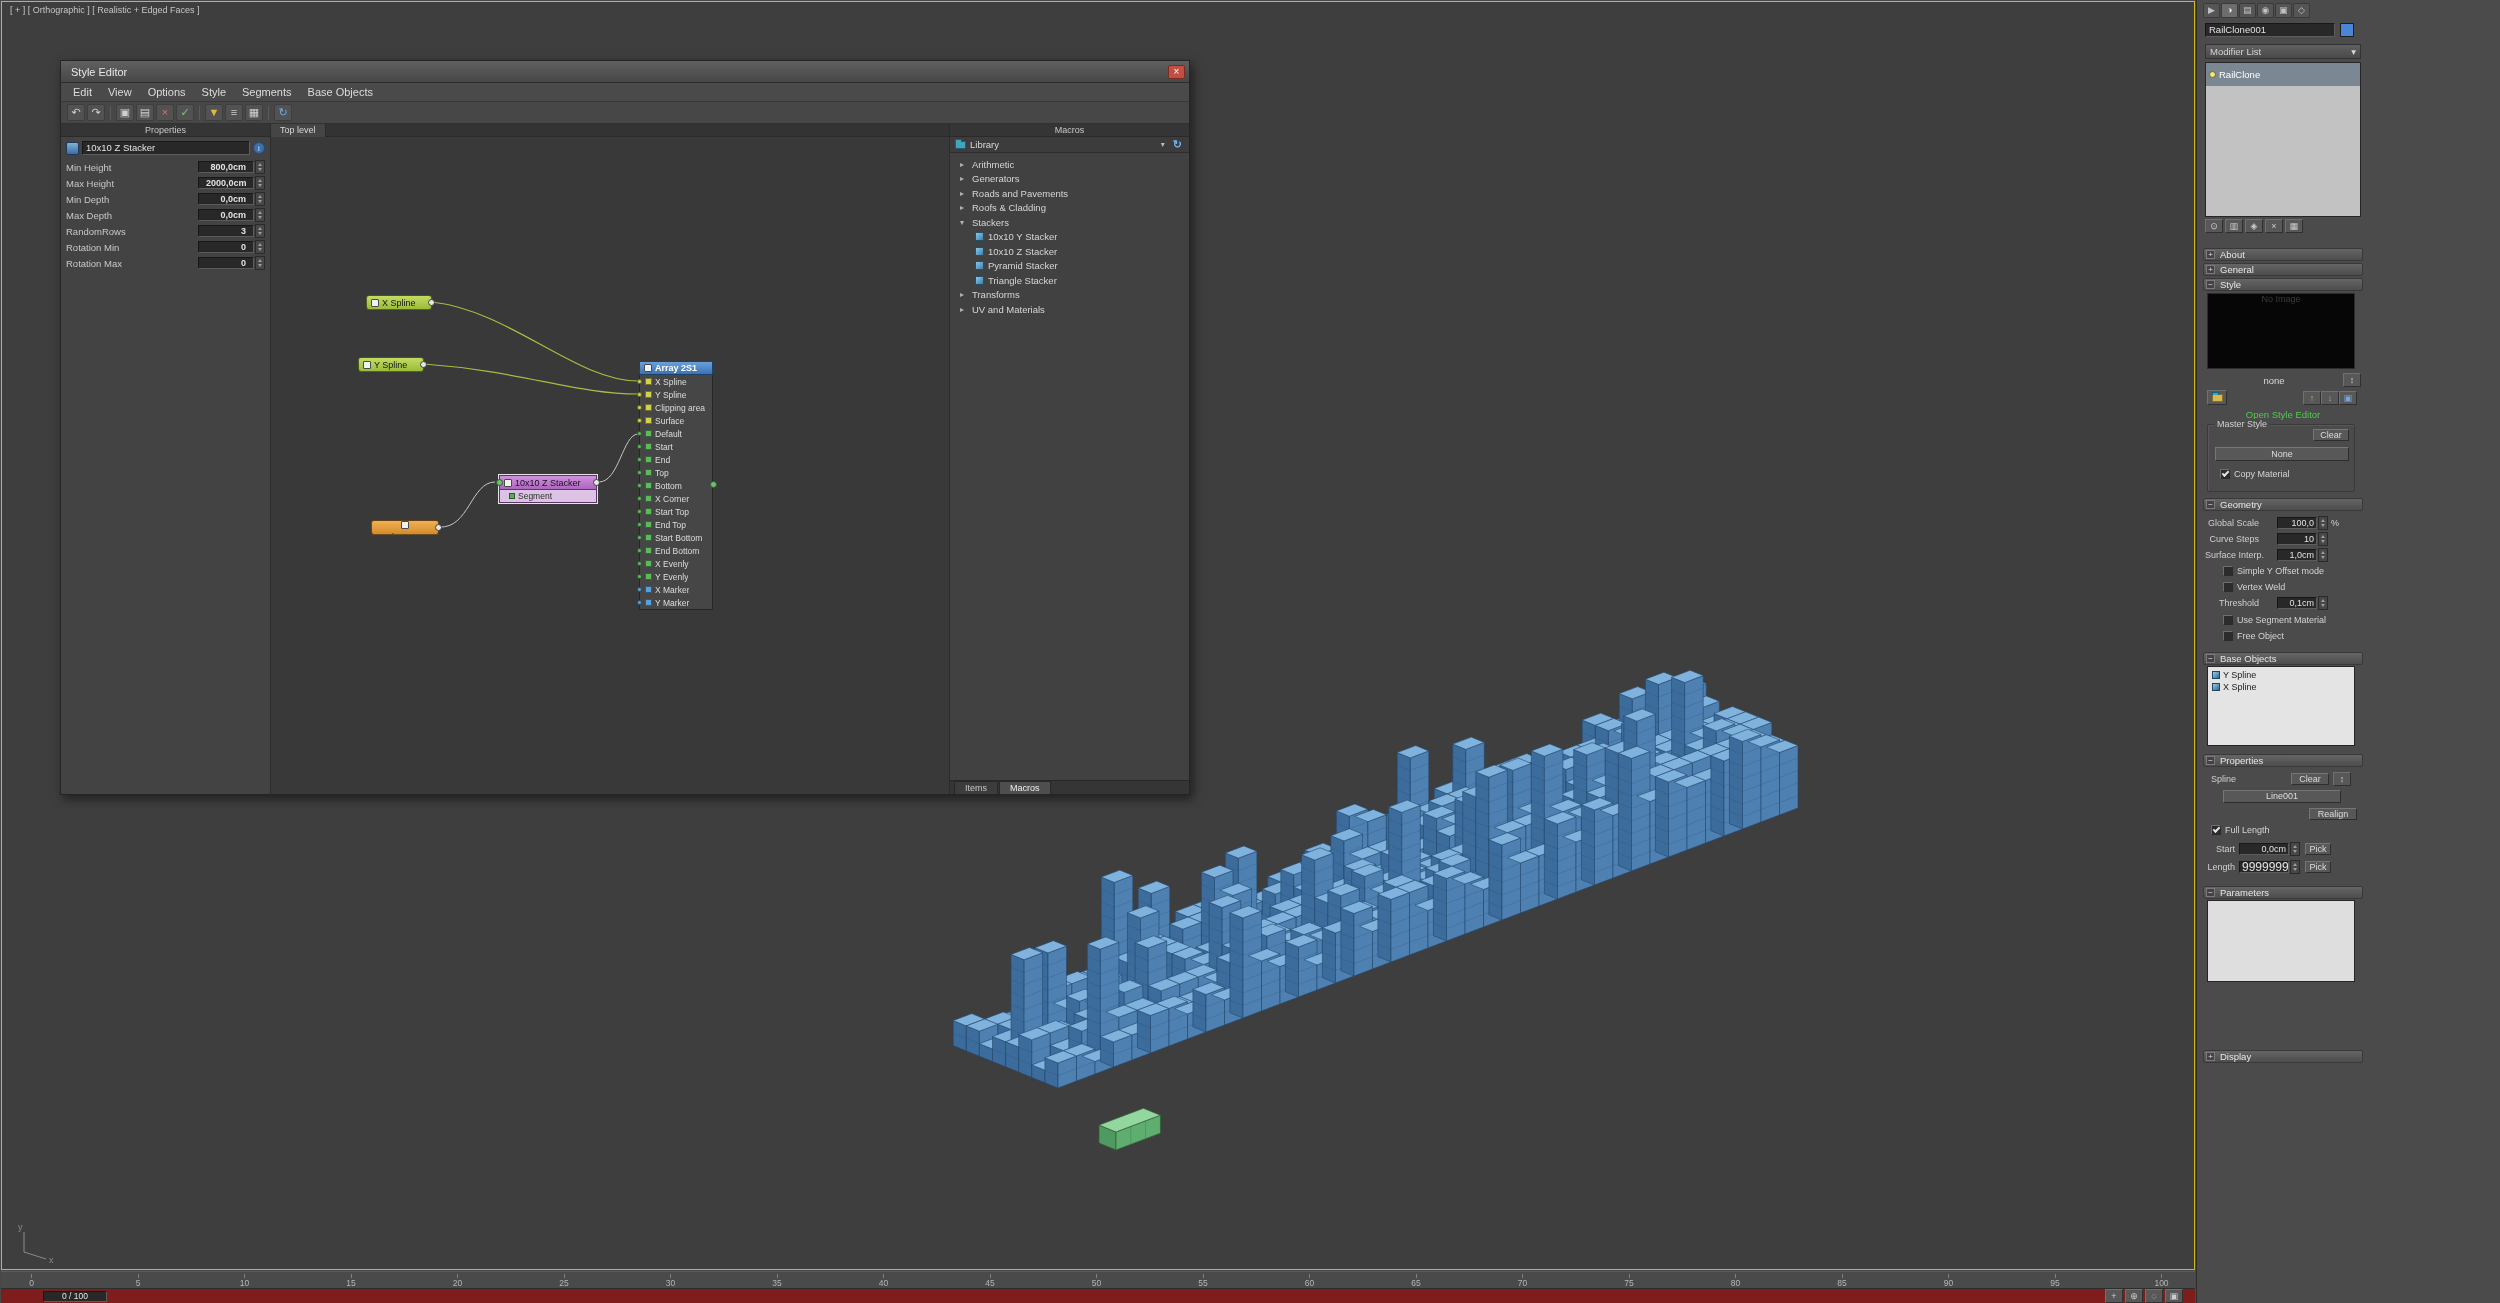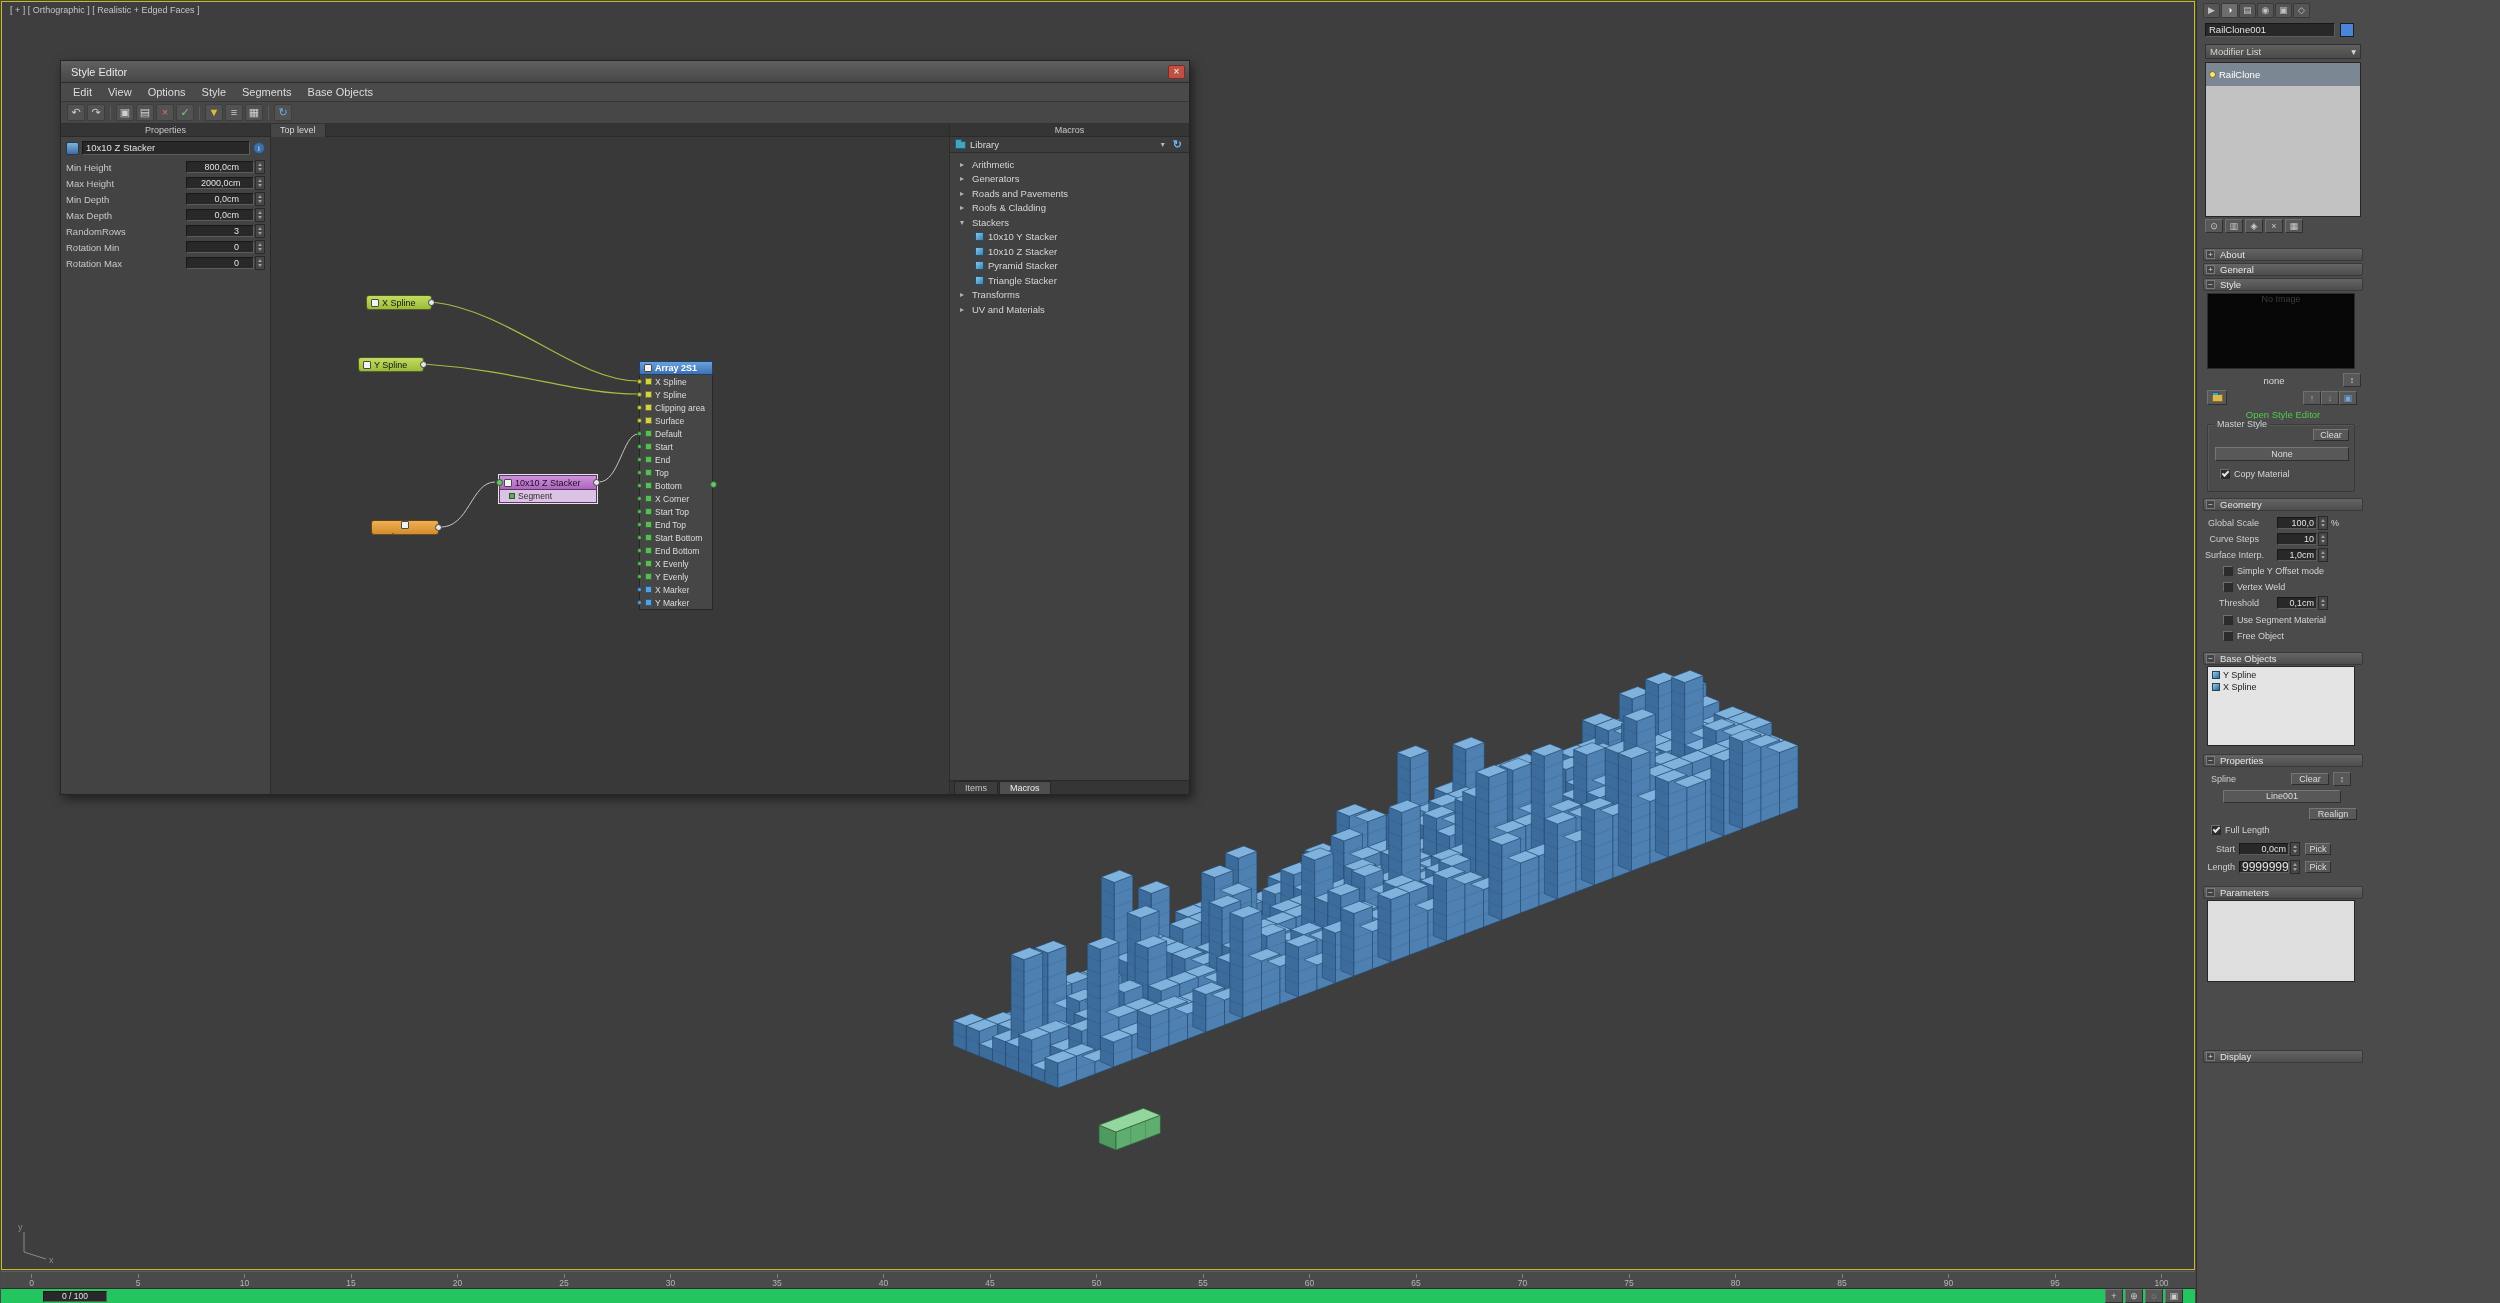--- a/index.html
+++ b/index.html
@@ -27,21 +27,21 @@
   
   .se-props{width:210px;border-right:1px solid #2c2c2c;display:flex;flex-direction:column;background:#434343;flex:none;}
   .panel-hdr{height:13px;background:#353535;color:#c9c9c9;font-size:9px;text-align:center;line-height:13px;border-bottom:1px solid #2a2a2a;flex:none;}
   .se-name-row{display:flex;align-items:center;height:22px;padding:0 5px;gap:3px;flex:none;}
   .se-name-icon{width:13px;height:13px;background:linear-gradient(#7fb2d8,#3d6da0);border:1px solid #1e3a58;border-radius:2px;flex:none;}
   .f{background:#282828;border:1px solid #181818;border-bottom-color:#5c5c5c;border-right-color:#5c5c5c;color:#e2e2e2;}
   .se-name-field{flex:1;height:14px;line-height:12px;font-size:9.5px;padding:0 3px;}
   .se-info-icon{width:12px;height:12px;border-radius:50%;background:#3d6fa8;color:#dce8f4;font-size:8px;line-height:11px;text-align:center;border:1px solid #264a72;flex:none;}
   .se-prow{display:flex;align-items:center;height:16px;padding:0 5px;flex:none;}
   .se-plbl{flex:1;font-size:9.5px;color:#c8c8c8;}
-  .se-pval{width:68px;height:12px;line-height:10px;font-size:9px;text-align:right;padding:0 14px;flex:none;}
+  .se-pval{width:56px;height:12px;line-height:10px;font-size:9px;text-align:right;padding:0 7px;flex:none;font-weight:bold;}
   .spin{width:10px;height:14px;background:#474747;border:1px solid #2a2a2a;position:relative;margin-left:1px;flex:none;}
   .spin:before{content:"";position:absolute;left:2px;top:2px;border-left:2.5px solid transparent;border-right:2.5px solid transparent;border-bottom:3.5px solid #9c9c9c;}
   .spin:after{content:"";position:absolute;left:2px;bottom:2px;border-left:2.5px solid transparent;border-right:2.5px solid transparent;border-top:3.5px solid #9c9c9c;}
 
   
   .se-nodes{flex:1;position:relative;background:#393939;display:flex;flex-direction:column;min-width:0;}
   .se-tabstrip{height:13px;background:#333;border-bottom:1px solid #2a2a2a;display:flex;flex:none;}
   .se-tab{height:13px;padding:0 9px;background:#454545;color:#d8d8d8;font-size:9px;line-height:13px;border-right:1px solid #2a2a2a;}
   .se-canvas{position:relative;flex:1;}
   #wires{position:absolute;left:0;top:0;width:100%;height:100%;}
@@ -123,21 +123,21 @@
   .bo-row{display:flex;align-items:center;gap:3px;height:12px;font-size:9px;color:#1c1c1c;padding:0 2px;}
   .bo-icon{width:8px;height:8px;background:linear-gradient(135deg,#9cc8e2,#2f6a96);border:1px solid #1e4662;flex:none;}
   .prow{position:absolute;left:8px;width:156px;display:flex;align-items:center;height:13px;}
   #params-box{position:absolute;left:10px;top:900px;width:148px;height:82px;background:#dedede;border:1px solid #262626;}
   .green-text{position:absolute;left:8px;width:156px;text-align:center;font-size:9.5px;color:#4ecb4e;}
 
   
   #trackbar{position:absolute;left:1px;top:1271px;width:2194px;height:17px;background:#4a4a4a;border-top:1px solid #5c5c5c;}
   .tickmark{position:absolute;top:2px;width:1px;height:4px;background:#808080;}
   .ticklab{position:absolute;top:6px;width:21px;text-align:center;font-size:8.5px;color:#b6b6b6;}
-  #statusbar{position:absolute;left:1px;top:1288px;width:2194px;height:15px;background:#22c55e;border-top:1px solid #2d2d2d;display:flex;align-items:center;}
+  #statusbar{position:absolute;left:1px;top:1288px;width:2194px;height:15px;background:#7f1d1d;border-top:1px solid #2d2d2d;display:flex;align-items:center;}
   #frame-field{margin-left:42px;width:64px;height:11px;font-size:8.5px;line-height:9px;text-align:center;}
   #nav-icons{margin-left:auto;margin-right:12px;display:flex;gap:2px;}
 </style>
 </head>
 <body>
 
 <div id="app">
 
   <div id="viewport">
     <div id="vp-label">[ + ] [ Orthographic ] [ Realistic + Edged Faces ]</div>

